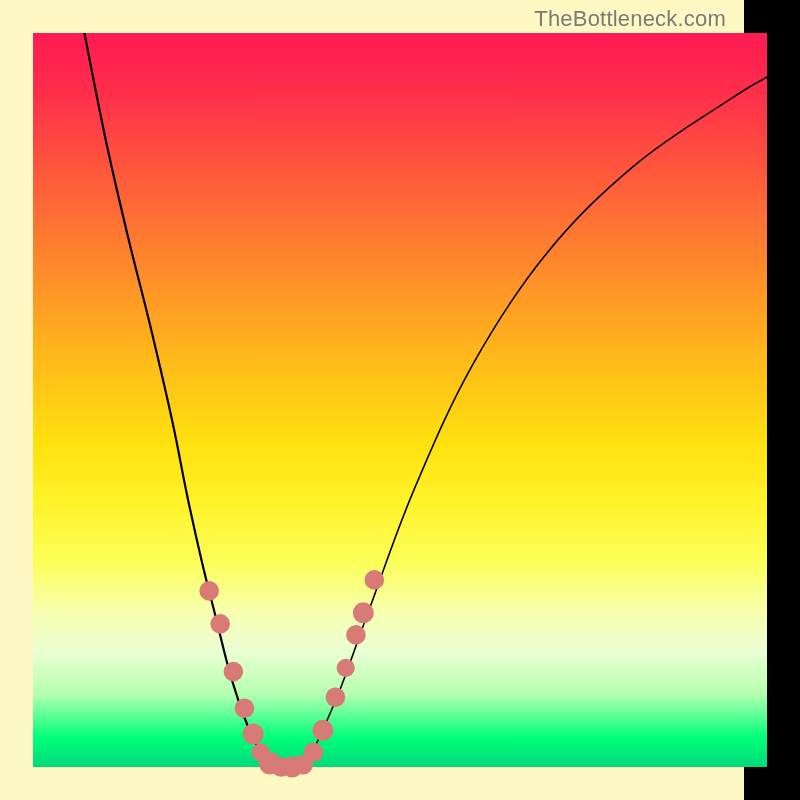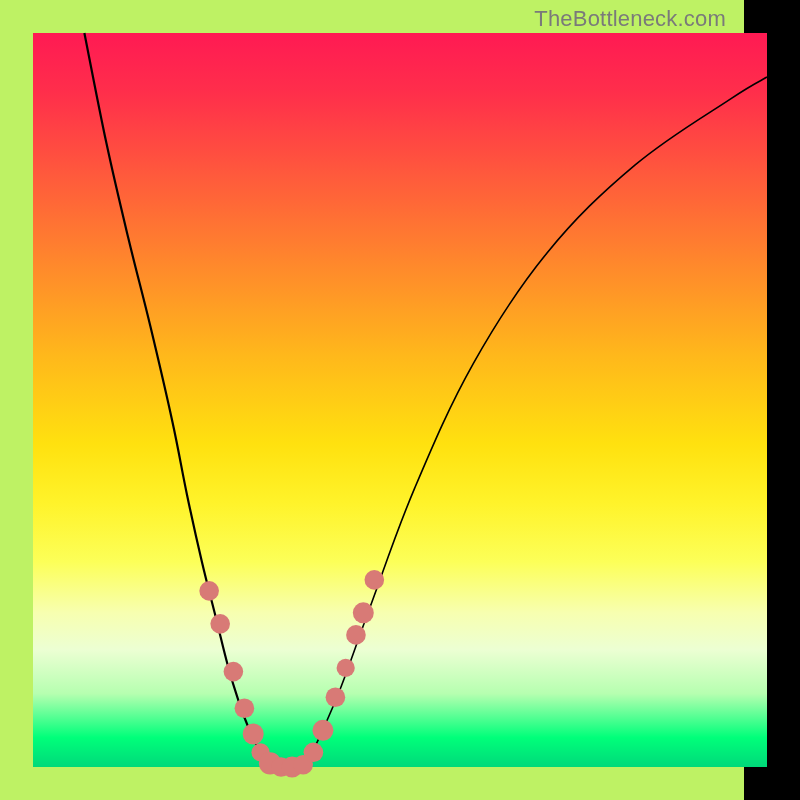--- a/index.html
+++ b/index.html
@@ -10,21 +10,21 @@
     background: #000;
     font-family: Arial, Helvetica, sans-serif;
     overflow: hidden;
   }
   .frame {
     position: absolute;
     left: 0;
     top: 0;
     width: 744px;
     height: 800px;
-    background: #bef264;
+    background: #fef9c3;
   }
   .plot-area {
     position: absolute;
     left: 33px;
     top: 33px;
     width: 734px;
     height: 734px;
     
     background: linear-gradient(to bottom,
       #ff1a53 0%,

